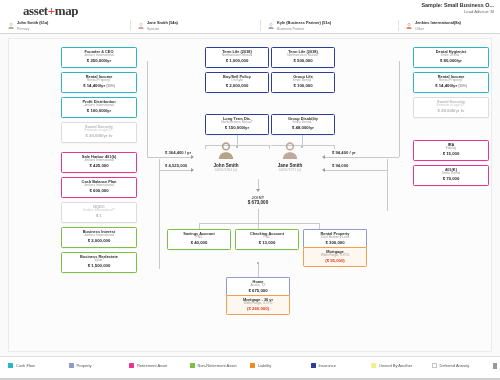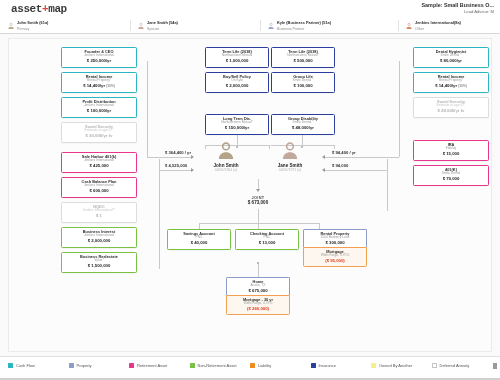--- a/index.html
+++ b/index.html
@@ -7,21 +7,21 @@
   body {
     font-family: "Liberation Sans", sans-serif;
     background:#ffffff;
     color:#333;
     font-size:4px;
     position:relative;
   }
 
   
   #header { position:absolute; left:0; top:0; width:500px; height:17px; background:#fff; }
-  #logo { position:absolute; left:11px; top:3px; font-size:11px; font-weight:bold; letter-spacing:-0.4px; color:#3a3a3a; font-family:Liberation Mono, monospace; }
+  #logo { position:absolute; left:23px; top:3px; font-size:13px; font-weight:bold; letter-spacing:-0.4px; color:#3a3a3a; font-family:Liberation Serif, serif; }
   #logo .plus { color:#e8453c; font-weight:bold; }
   #doc-title { position:absolute; right:6px; top:2px; text-align:right; }
   #doc-title .t { font-size:5.4px; font-weight:bold; color:#2f2f2f; white-space:nowrap; }
   #doc-title .s { font-size:4.2px; color:#6a6a6a; white-space:nowrap; margin-top:1px; }
 
   
   #people-bar { position:absolute; left:0; top:17px; width:500px; height:17px; background:#fff; border-bottom:1px solid #d8d8d8; }
   .person-chip { position:absolute; top:2px; height:13px; display:flex; align-items:center; gap:2px; }
   .person-chip .pic { width:8px; height:8px; flex:0 0 8px; }
   .person-chip .txt { line-height:1.25; }

